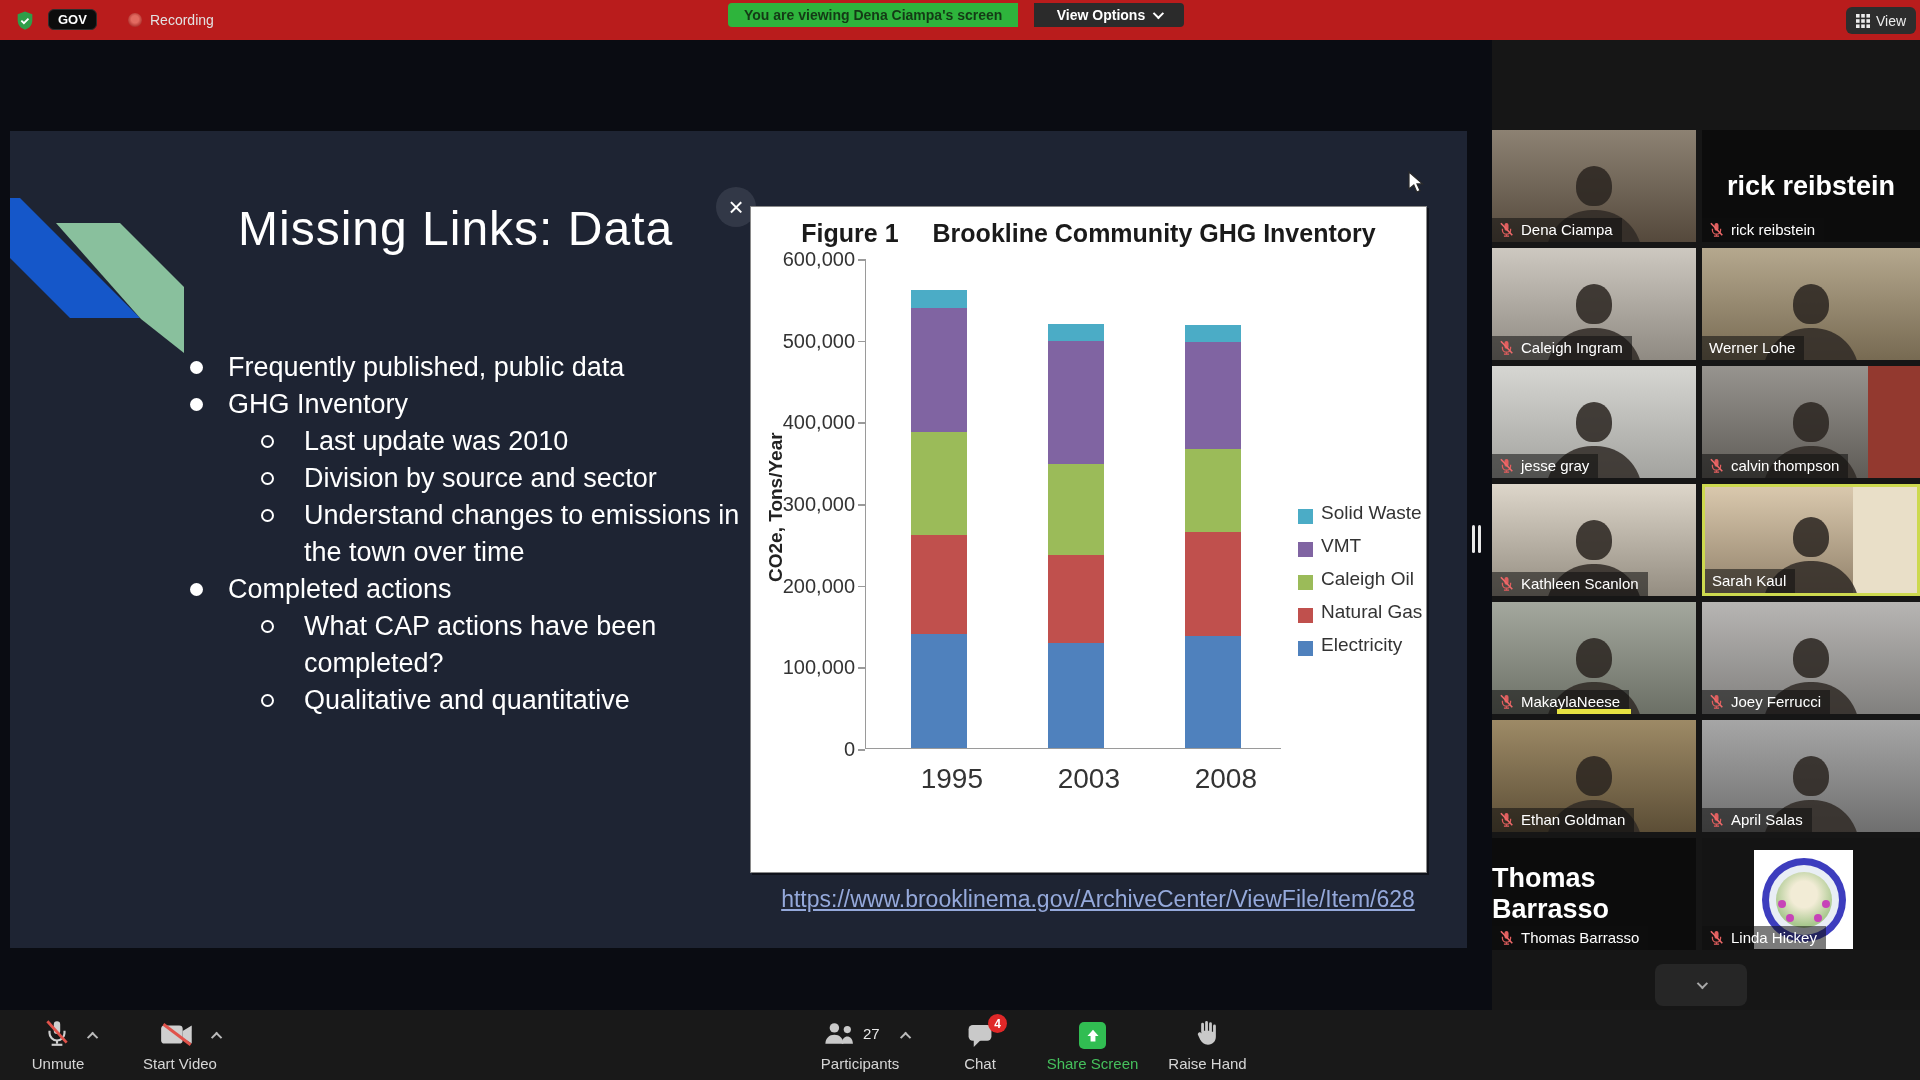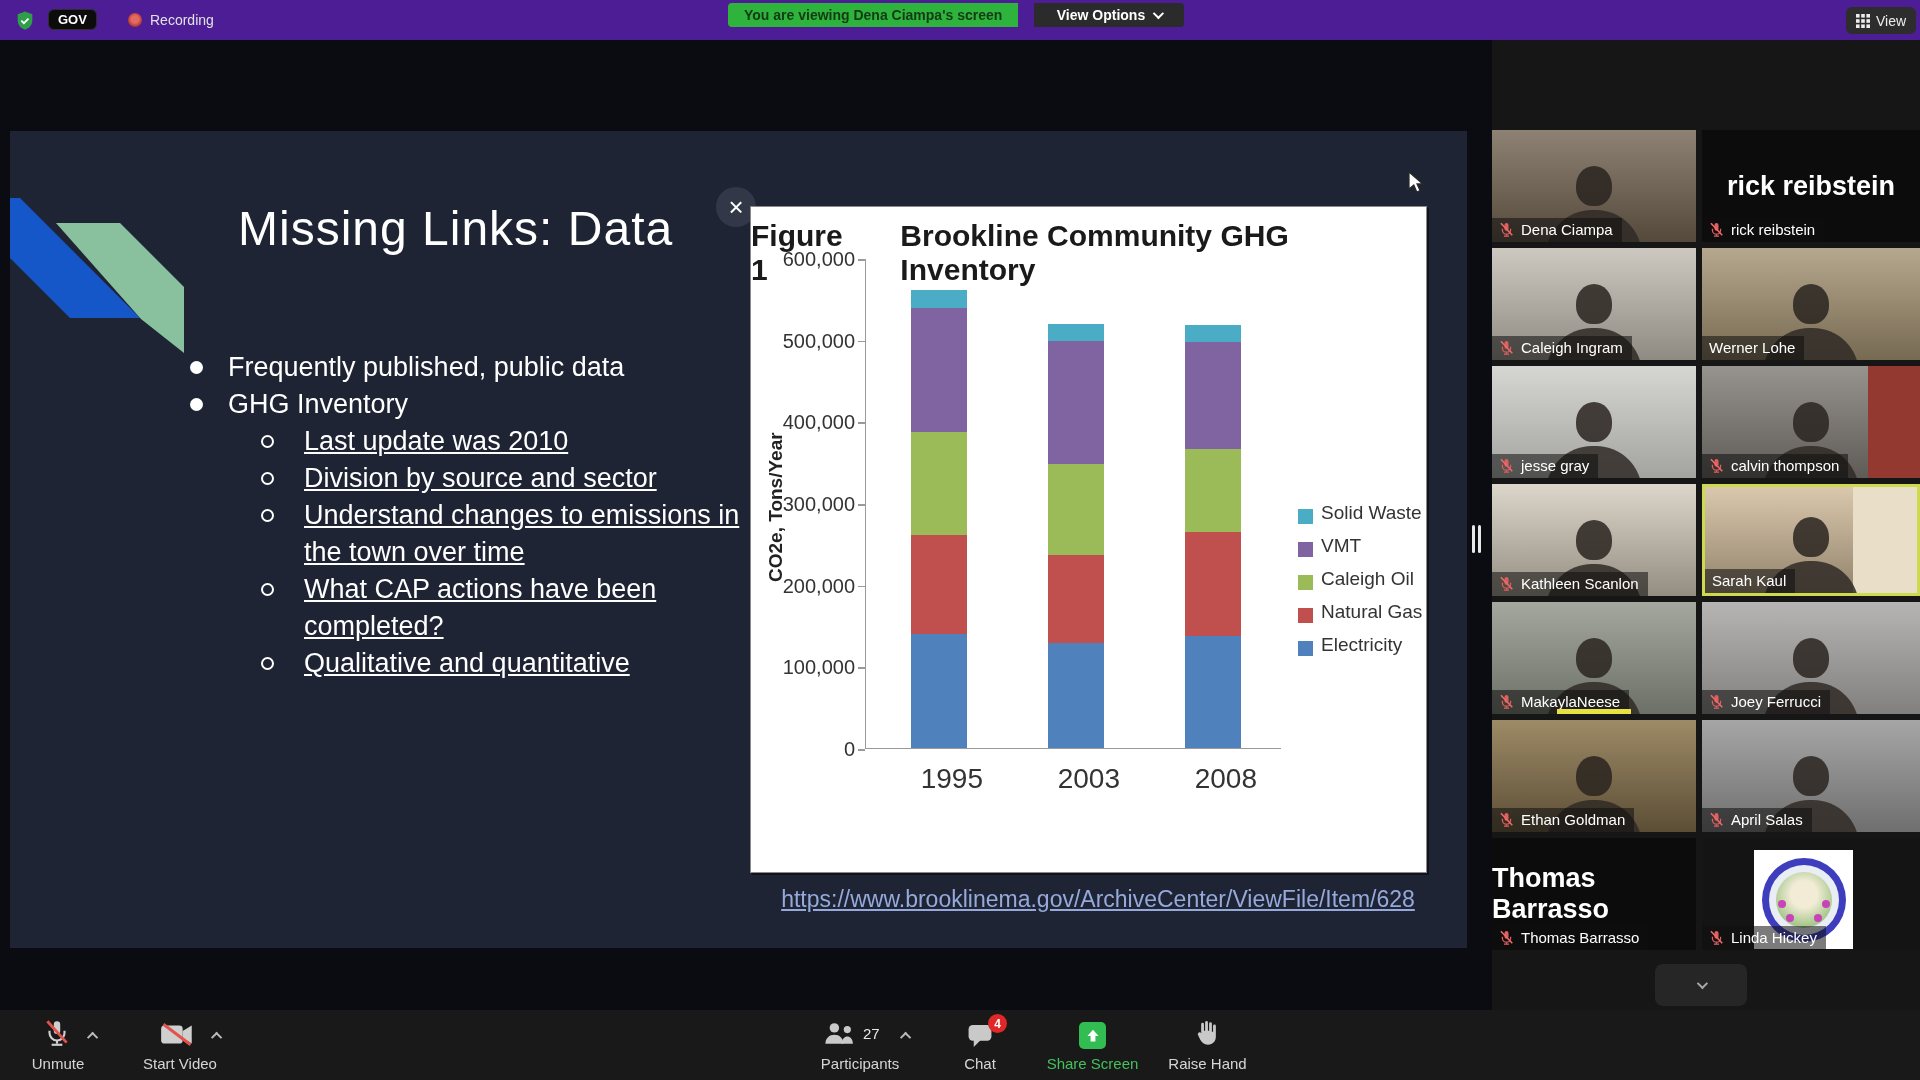--- a/index.html
+++ b/index.html
@@ -1,20 +1,20 @@
 <!DOCTYPE html>
 <html><head>
 <meta charset="utf-8">
 <style>
   * { margin:0; padding:0; box-sizing:border-box; }
   body { background:#000; font-family:"Liberation Sans", sans-serif; }
   .screen { position:relative; width:1920px; height:1080px; overflow:hidden; background:#0d0f16; }
 
   
-  .topbar { position:absolute; left:0; top:0; width:1920px; height:40px; background:#4c1d95; }
+  .topbar { position:absolute; left:0; top:0; width:1920px; height:40px; background:#b91c1c; }
   .shield { position:absolute; left:14px; top:10px; width:22px; height:22px; }
   .gov-badge { position:absolute; left:48px; top:9px; background:#0c0c0c; border:1px solid #2e2e2e; color:#fff; font-weight:bold; font-size:13px; padding:2px 9px; border-radius:6px; }
   .rec-dot { position:absolute; left:128px; top:13px; width:14px; height:14px; border-radius:50%; background:radial-gradient(circle at 50% 45%, #e26a60 0 35%, #b13530 70%); }
   .rec-label { position:absolute; left:150px; top:12px; color:#e2e2e2; font-size:14px; }
   .banner-green { position:absolute; left:728px; top:3px; height:24px; background:#2eb43c; border-radius:4px 0 0 4px; display:flex; align-items:center; padding:0 16px; color:#143a16; font-weight:bold; font-size:14px; }
   .banner-opts { position:absolute; left:1034px; top:3px; height:24px; width:150px; background:#2b2b2b; border-radius:0 4px 4px 0; display:flex; align-items:center; justify-content:center; gap:8px; color:#fff; font-weight:bold; font-size:14px; cursor:default; }
   .view-btn { position:absolute; left:1846px; top:7px; width:70px; height:27px; background:#2d2d2d; border-radius:6px; display:flex; align-items:center; justify-content:center; gap:6px; color:#ededed; font-size:14px; }
   .chev { display:inline-block; width:8px; height:8px; border-right:2px solid currentColor; border-bottom:2px solid currentColor; }
   .chev.down { transform:rotate(45deg) translateY(-2px); }
   .chev.up { transform:rotate(-135deg) translateY(-2px); }
@@ -23,27 +23,27 @@
   .stage { position:absolute; left:0; top:40px; width:1492px; height:970px; background:#0a0c12; }
   .slide { position:absolute; left:10px; top:91px; width:1457px; height:817px; background:#1e2433; overflow:hidden;padding-left:13px; }
   .slide-title { position:absolute; left:228px; top:70px; font-size:48px; font-weight:400; letter-spacing:1px; color:#fff; }
   .close-wrap { position:absolute; left:706px; top:56px; width:40px; height:40px; border-radius:50%; background:rgba(90,95,110,0.35); display:flex; align-items:center; justify-content:center; color:#fff; font-size:26px; line-height:1; }
   .deco { position:absolute; left:0; top:56px; }
   .bullets { position:absolute; left:180px; top:218px; width:612px; }
   .brow { display:flex; align-items:flex-start; color:#fff; font-size:27px; line-height:37px; }
   .brow .marker { flex:0 0 auto; }
   .m1 { width:13px; height:13px; border-radius:50%; background:#fff; margin:12px 25px 0 0; }
   .m2 { width:13px; height:13px; border-radius:50%; border:2px solid #fff; margin:12px 30px 0 0; }
-  .brow.l2 { padding-left:71px;text-decoration:underline; }
+  .brow.l2 { padding-left:71px; }
   .brow.l2 .btxt { max-width:440px; }
   .slide-link { position:absolute; left:758px; top:755px; width:660px; text-align:center; font-size:23px; color:#95a9db; text-decoration:underline; }
 
   
   .chart-box { position:absolute; left:740px; top:75px; width:677px; height:667px; background:#fff; border:1px solid #8a8a8a; box-shadow:2px 2px 0 rgba(0,0,0,.45); }
-  .chart-title { position:absolute; left:0; top:12px; width:100%; display:flex; justify-content:center; gap:34px; font-size:30px; font-weight:bold; color:#1a1a1a; }
+  .chart-title { position:absolute; left:0; top:12px; width:100%; display:flex; justify-content:center; gap:34px; font-size:25px; font-weight:bold; color:#1a1a1a; }
   .plot { position:absolute; left:114px; top:52px; width:416px; height:490px; border-left:1.5px solid #9a9a9a; border-bottom:1.5px solid #9a9a9a; }
   .ytick-label { position:absolute; width:98px; text-align:right; font-size:20px; color:#333; }
   .ytick-mark { position:absolute; width:7px; height:1.5px; background:#9a9a9a; }
   .xlabel { position:absolute; width:90px; text-align:right; font-size:28px; color:#333; }
   .ylab { position:absolute; left:14px; top:180px; height:240px; writing-mode:vertical-rl; transform:rotate(180deg); font-size:19px; font-weight:bold; color:#222; text-align:center; }
   .bar-col { position:absolute; bottom:0; display:flex; flex-direction:column-reverse; }
   .seg { width:100%; }
   .legend { position:absolute; left:547px; top:284px; }
   .leg-item { display:flex; align-items:flex-end; gap:8px; height:33px; }
   .leg-sw { width:15px; height:15px; }
@@ -142,20 +142,24 @@
             <span class="btxt">Last update was 2010</span>
           </div>
           <div class="brow l2">
             <span class="marker m2"></span>
             <span class="btxt">Division by source and sector</span>
           </div>
           <div class="brow l2">
             <span class="marker m2"></span>
             <span class="btxt">Understand changes to emissions in the town over time</span>
           </div>
+          <div class="brow l1">
+            <span class="marker m1"></span>
+            <span class="btxt">Completed actions</span>
+          </div>
           <div class="brow l2">
             <span class="marker m2"></span>
             <span class="btxt">What CAP actions have been completed?</span>
           </div>
           <div class="brow l2">
             <span class="marker m2"></span>
             <span class="btxt">Qualitative and quantitative</span>
           </div>
         </div>
 

